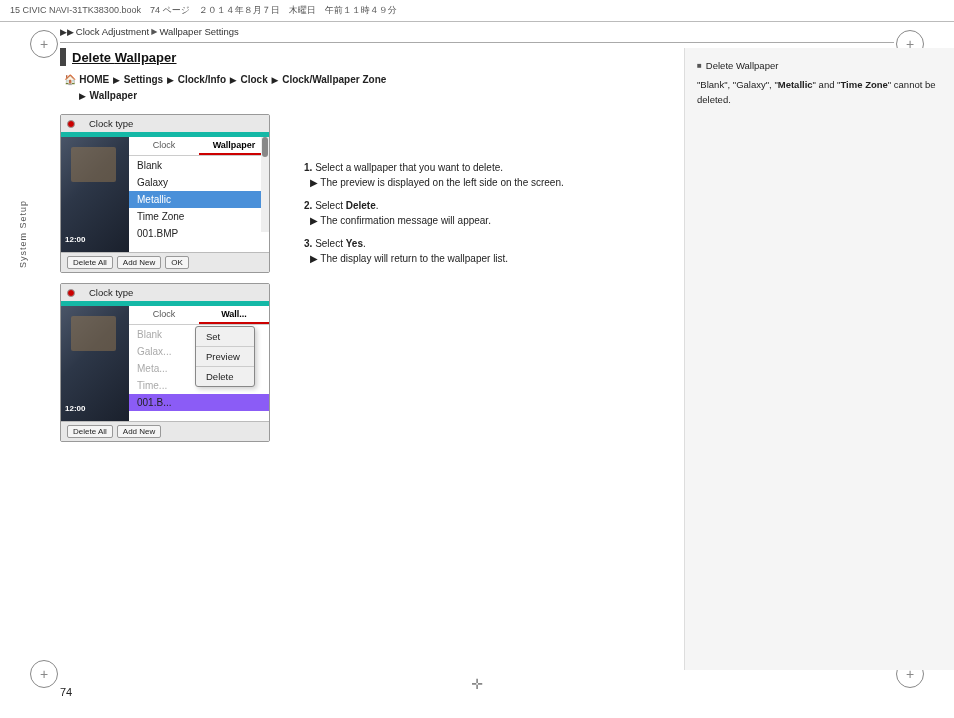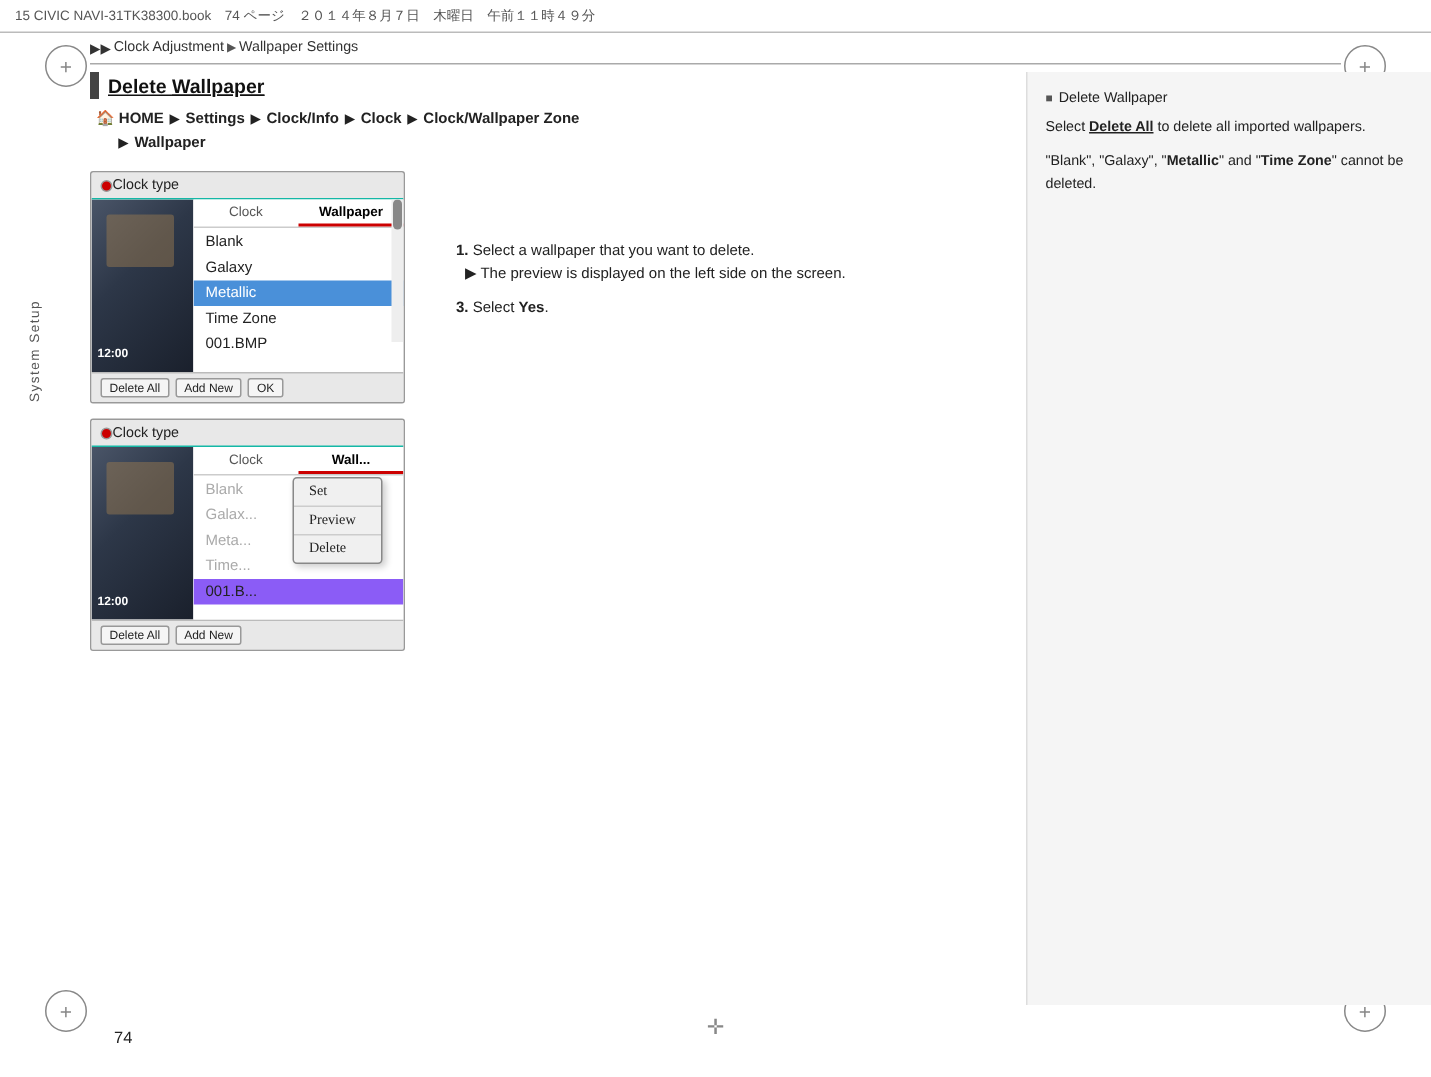--- a/index.html
+++ b/index.html
@@ -148,25 +148,25 @@
 
     
     .clock-type-box {
       border: 1.5px solid #999;
       border-radius: 2px;
       overflow: hidden;
       width: 210px;
     }
     .clock-type-header {
       background: #e8e8e8;
-      border-bottom: 1px solid #14b8a6;
+      border-bottom: 5px solid #14b8a6;
       display: flex;
       align-items: center;
       padding: 3px 6px;
-      gap: 0;
+      gap: 14px;
       font-size: 9.5px;
     }
     .clock-type-header .dot {
       width: 8px; height: 8px;
       border-radius: 50%;
       background: #c00;
       border: 1px solid #999;
     }
     .clock-type-body {
       display: flex;
@@ -284,21 +284,20 @@
       border: 1px solid #888;
       border-radius: 3px;
       min-width: 60px;
       z-index: 10;
       box-shadow: 2px 2px 5px rgba(0,0,0,0.2);
     }
     .context-menu-item {
       padding: 4px 10px;
       font-size: 9.5px;
       cursor: pointer;
-      font-family: Liberation Serif, serif;
     }
     .context-menu-divider {
       height: 1px;
       background: #ccc;
     }
 
     
     .step {
       margin-bottom: 8px;
       font-size: 10px;
@@ -347,21 +346,21 @@
       line-height: 1.6;
     }
     .panel-quote strong {
       font-weight: bold;
     }
 
     
     .page-number {
       position: absolute;
       bottom: 20px;
-      left: 76px;
+      left: 60px;
       font-size: 11px;
       font-weight: normal;
     }
 
     
     .bottom-cross {
       position: absolute;
       bottom: 26px;
       left: 50%;
       transform: translateX(-50%);
@@ -387,23 +386,20 @@
   <span class="breadcrumb-arrow">▶</span>
   <span>Wallpaper Settings</span>
 </div>
 
 <div class="hr-top"></div>
 
 <div class="side-label">System Setup</div>
 
 <div class="right-panel">
   <div class="panel-title">Delete Wallpaper</div>
-  <div class="panel-text">
-    Select <strong>Delete All</strong> to delete all imported wallpapers.
-  </div>
   <div class="panel-quote">
     "Blank", "Galaxy", "<strong>Metallic</strong>" and "<strong>Time Zone</strong>" cannot be deleted.
   </div>
 </div>
 
 <div class="main-content" style="right: 290px;">
 
   <div class="section-header">
     <div class="section-header-bar"></div>
     <div class="section-title">
@@ -508,24 +504,30 @@
     </div>
 
     <div class="right-col">
 
       <div class="step">
         <span class="step-number">1.</span>
         <span> Select a wallpaper that you want to delete.</span>
         <span class="step-arrow">▶ The preview is displayed on the left side on the screen.</span>
       </div>
 
+      <div class="step">
+        <span class="step-number">2.</span>
+        <span> Select <strong>Delete</strong>.</span>
+        <span class="step-arrow">▶ The confirmation message will appear.</span>
+      </div>
 
       <div class="step">
         <span class="step-number">3.</span>
         <span> Select <strong>Yes</strong>.</span>
+        <span class="step-arrow">▶ The display will return to the wallpaper list.</span>
       </div>
 
     </div>
   </div>
 </div>
 
 <div class="page-number">74</div>
 
 <div class="bottom-cross">✛</div>
 

